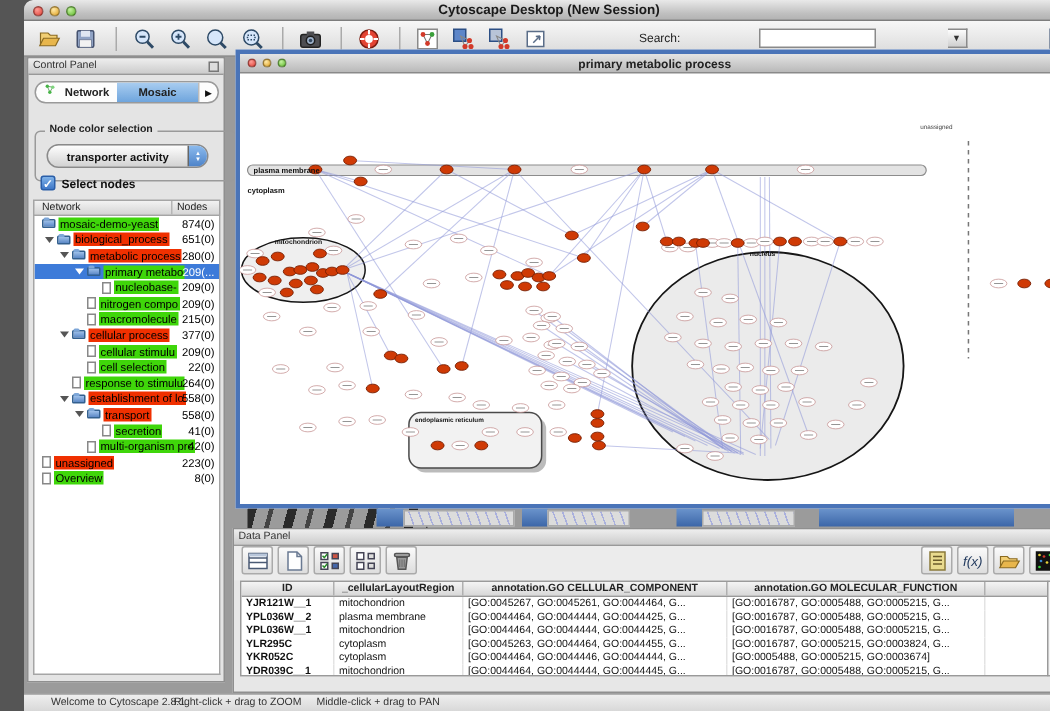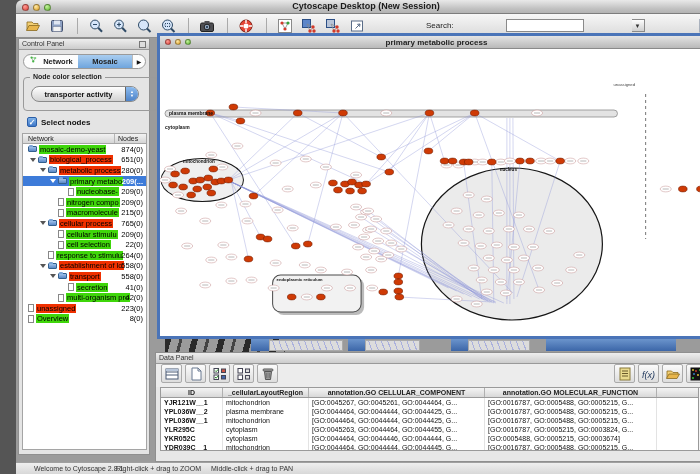--- a/index.html
+++ b/index.html
@@ -26,21 +26,21 @@
   
   #control-panel{position:absolute;left:2px;top:38px;width:132px;height:417px;background:#e4e4e4;border:1px solid #8f8f8f;}
   .panel-head{height:11px;background:linear-gradient(#eee,#ccc);border-bottom:1px solid #999;position:relative;}
   .panel-head .pt{position:absolute;left:3px;top:1px;font-size:7px;color:#333;}
   .float-ico{position:absolute;right:3px;top:2px;width:7px;height:7px;border:1px solid #777;background:#ddd;}
   #cp-tabs{position:absolute;left:4px;top:15px;width:123px;height:15px;background:#fdfdfd;border:1px solid #9a9a9a;
     border-radius:8px;display:flex;overflow:hidden;}
   .cp-tab{flex:1;display:flex;align-items:center;justify-content:center;font-size:7.5px;font-weight:bold;color:#222;gap:2px;}
   .cp-tab.sel{background:linear-gradient(#a9cdf0,#6fa5dd);justify-content:center;}
   #cp-tab-arrow{width:13px;border-left:1px solid #bbb;display:flex;align-items:center;justify-content:center;font-size:6px;color:#111;}
-  #color-group{position:absolute;left:4px;top:38px;width:135px;height:34px;border:1px solid #9a9a9a;border-radius:4px;}
+  #color-group{position:absolute;left:4px;top:48px;width:135px;height:34px;border:1px solid #9a9a9a;border-radius:4px;}
   #color-group .legend{position:absolute;left:6px;top:-5px;background:#e4e4e4;padding:0 3px;font-size:7px;font-weight:bold;color:#222;}
   #color-select{position:absolute;left:7px;top:8px;width:108px;height:16px;border:1px solid #8a8a8a;border-radius:8px;
     background:linear-gradient(#fefefe,#d2d2d2);display:flex;align-items:center;overflow:hidden;}
   #color-select .val{flex:1;text-align:center;font-size:7.5px;font-weight:bold;color:#111;}
   #color-select .stepper{width:13px;height:100%;background:linear-gradient(#8cbbee,#4d83c9);border-left:1px solid #666;
     display:flex;flex-direction:column;align-items:center;justify-content:center;color:#fff;font-size:4px;line-height:4px;}
   #select-nodes{position:absolute;left:8px;top:78px;display:flex;align-items:center;gap:4px;}
   #select-nodes .box{width:10px;height:10px;border-radius:2px;border:1px solid #2a5ea8;
     background:linear-gradient(#7fb2e8,#3f78c8);color:#fff;font-size:8px;line-height:9px;text-align:center;font-weight:bold;}
   #select-nodes .lbl{font-size:8px;font-weight:bold;color:#111;}
@@ -54,21 +54,21 @@
   .trow.sel{background:#3d7bd9;}
   .trow .arr{width:0;height:0;border-left:3px solid transparent;border-right:3px solid transparent;border-top:4px solid #555;margin-right:2px;flex:none;}
   .trow.sel .arr{border-top-color:#fff;}
   .ico-folder{width:9px;height:6px;background:linear-gradient(#9ec0ea,#5b88c6);border:0.5px solid #33608f;border-radius:1px;margin-right:2px;flex:none;position:relative;}
   .ico-folder:before{content:"";position:absolute;left:0;top:-2px;width:4px;height:2px;background:#7da6d8;border-radius:1px 1px 0 0;}
   .ico-file{width:6px;height:8px;background:#fff;border:0.5px solid #888;margin-right:2px;flex:none;}
   .chip{font-size:7.5px;color:#000;padding:0 1px;overflow:hidden;max-width:72px;}
   .chip.green{background:#3fd60a;}
   .chip.red{background:#f03000;}
   .tcount{position:absolute;right:3px;font-size:7.5px;color:#000;}
-  .trow.sel .tcount{color:#fff;font-weight:bold;}
+  .trow.sel .tcount{color:#fff;}
   
   #net-frame{position:absolute;left:141px;top:33px;width:559px;height:306px;border:3px solid #4a74b8;background:#fff;}
   #net-title{position:relative;height:13px;background:linear-gradient(#e4e4e4,#b9b9b9);border-bottom:1px solid #8a8a8a;}
   #net-title .lights{left:5px;top:3px;}
   #net-title .light{width:6px;height:6px;}
   #net-title .title{position:absolute;left:0;right:0;top:1.5px;text-align:center;font-size:8px;font-weight:bold;color:#222;}
   #net-canvas{position:absolute;left:0;top:13px;right:0;bottom:0;}
   #net-canvas svg{display:block;width:100%;height:100%;}
   #net-grip{position:absolute;right:1px;bottom:1px;width:11px;height:11px;
     background:repeating-linear-gradient(135deg,#bbb 0 1px,transparent 1px 3px);}
@@ -317,21 +317,21 @@
           <span style="width: 35px; flex: 0 0 auto;"></span>
           <span class="ico-file"></span>
           <span class="chip green">macromolecule</span>
           <span class="tcount">215(0)</span>
         </div>
         <div class="trow">
           <span style="width: 17px; flex: 0 0 auto;"></span>
           <span class="arr"></span>
           <span class="ico-folder"></span>
           <span class="chip red">cellular process</span>
-          <span class="tcount">765(0)</span>
+          <span class="tcount">377(0)</span>
         </div>
         <div class="trow">
           <span style="width: 35px; flex: 0 0 auto;"></span>
           <span class="ico-file"></span>
           <span class="chip green">cellular stimulu</span>
           <span class="tcount">209(0)</span>
         </div>
         <div class="trow">
           <span style="width: 35px; flex: 0 0 auto;"></span>
           <span class="ico-file"></span>

